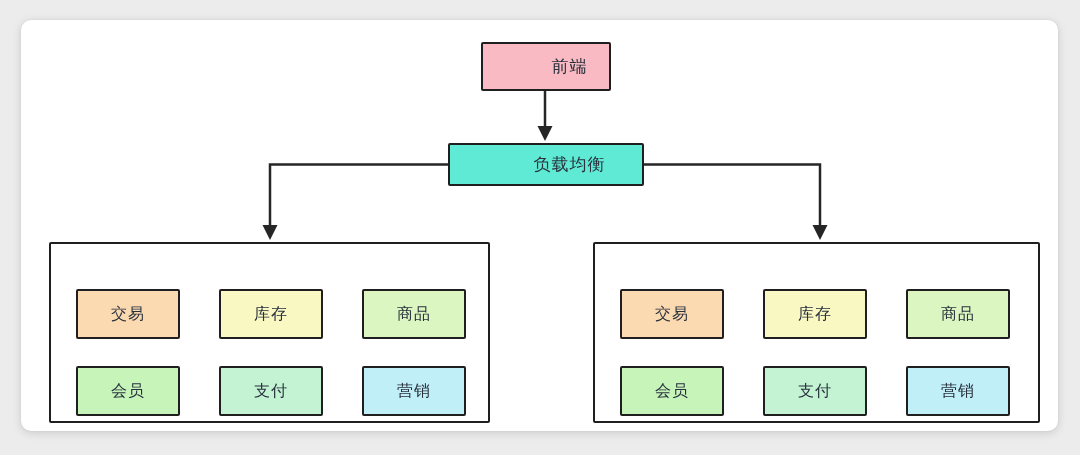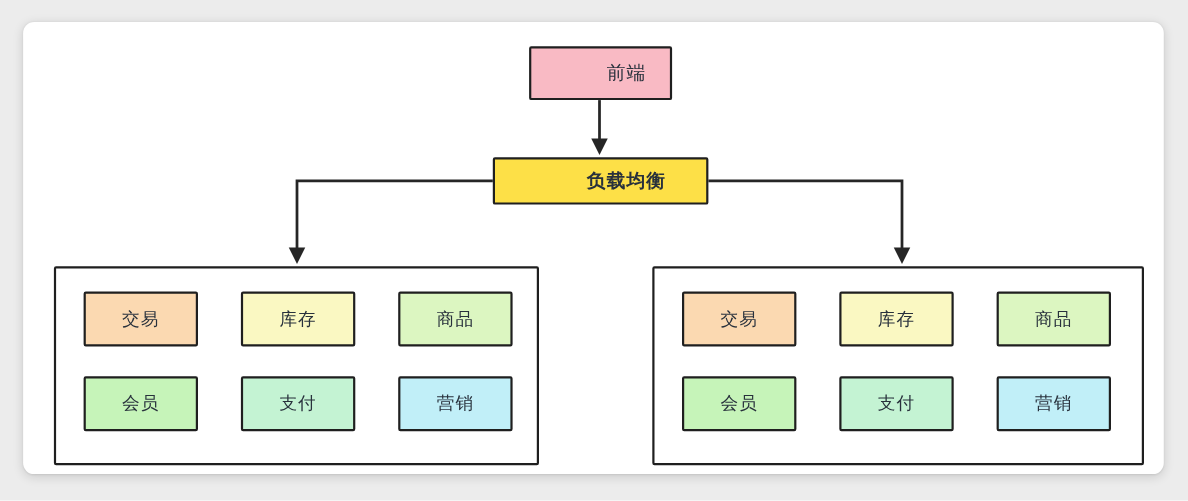--- a/index.html
+++ b/index.html
@@ -62,20 +62,21 @@
     width: 104px; height: 50px;
     display: flex;
     align-items: center;
     justify-content: center;
     border: 2.5px solid #1f1f1f;
     border-radius: 2px;
     box-sizing: border-box;
     font-size: 16px;
     color: #28313c;
     letter-spacing: 1px;
+    margin-top: 24px;
   }
   .col1 { left: 25px; }
   .col2 { left: 168px; }
   .col3 { left: 311px; }
   .row1 { top: 21px; }
   .row2 { top: 98px; }
 </style>
 </head>
 <body>
 
@@ -90,21 +91,21 @@
 
     <polyline points="448,164.5 270,164.5 270,228" fill="none" stroke-width="2.5" style="stroke: rgb(38, 38, 38);"></polyline>
     <polygon points="270,240 262.5,225 277.5,225" style="fill: rgb(38, 38, 38);"></polygon>
 
     <polyline points="644,164.5 820,164.5 820,228" fill="none" stroke-width="2.5" style="stroke: rgb(38, 38, 38);"></polyline>
     <polygon points="820,240 812.5,225 827.5,225" style="fill: rgb(38, 38, 38);"></polygon>
   </svg>
 
   <div class="node node-front" style="background-color: rgb(249, 186, 196);">前端</div>
 
-  <div class="node node-lb" style="background-color: #fde047; font-weight: bold;">负载均衡</div>
+  <div class="node node-lb" style="background-color: #5eead4;">负载均衡</div>
 
   <div class="cluster cluster-left">
     <div class="svc col1 row1" style="background-color: rgb(251, 217, 177);">交易</div>
     <div class="svc col2 row1" style="background-color: rgb(250, 248, 194);">库存</div>
     <div class="svc col3 row1" style="background-color: rgb(220, 246, 193);">商品</div>
     <div class="svc col1 row2" style="background-color: rgb(198, 244, 185);">会员</div>
     <div class="svc col2 row2" style="background-color: rgb(196, 243, 211);">支付</div>
     <div class="svc col3 row2" style="background-color: rgb(193, 239, 248);">营销</div>
   </div>
 

